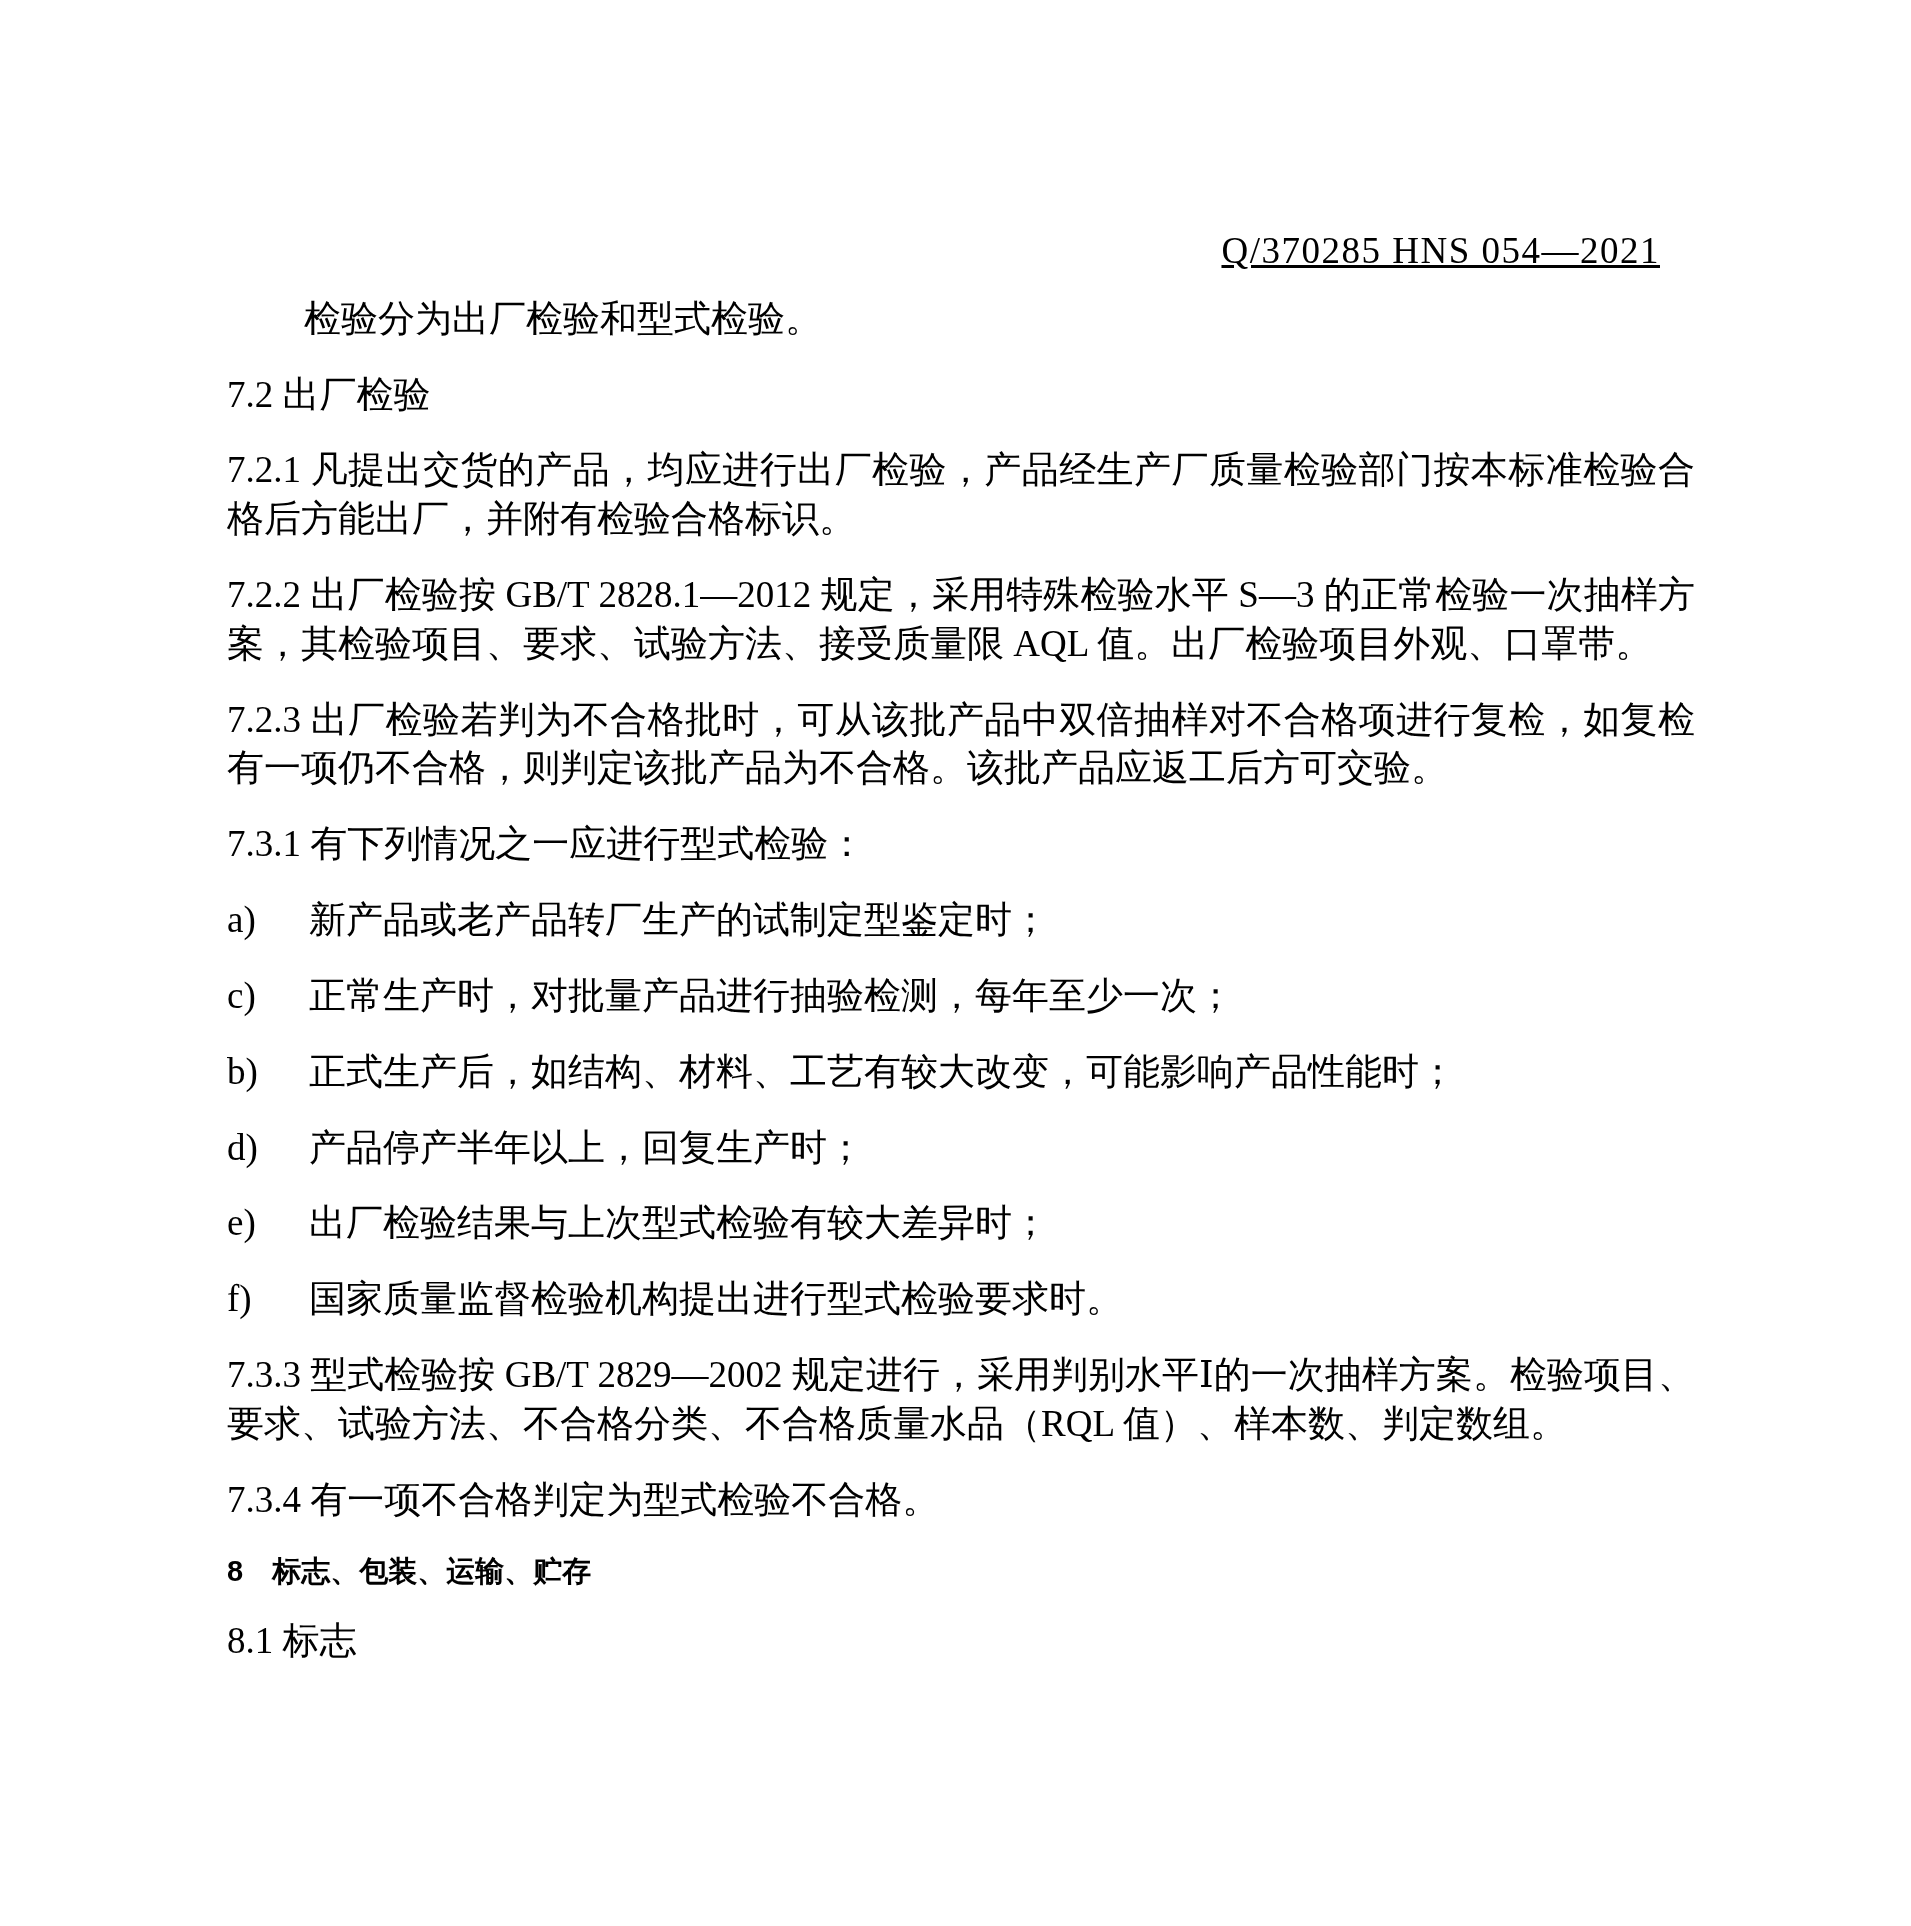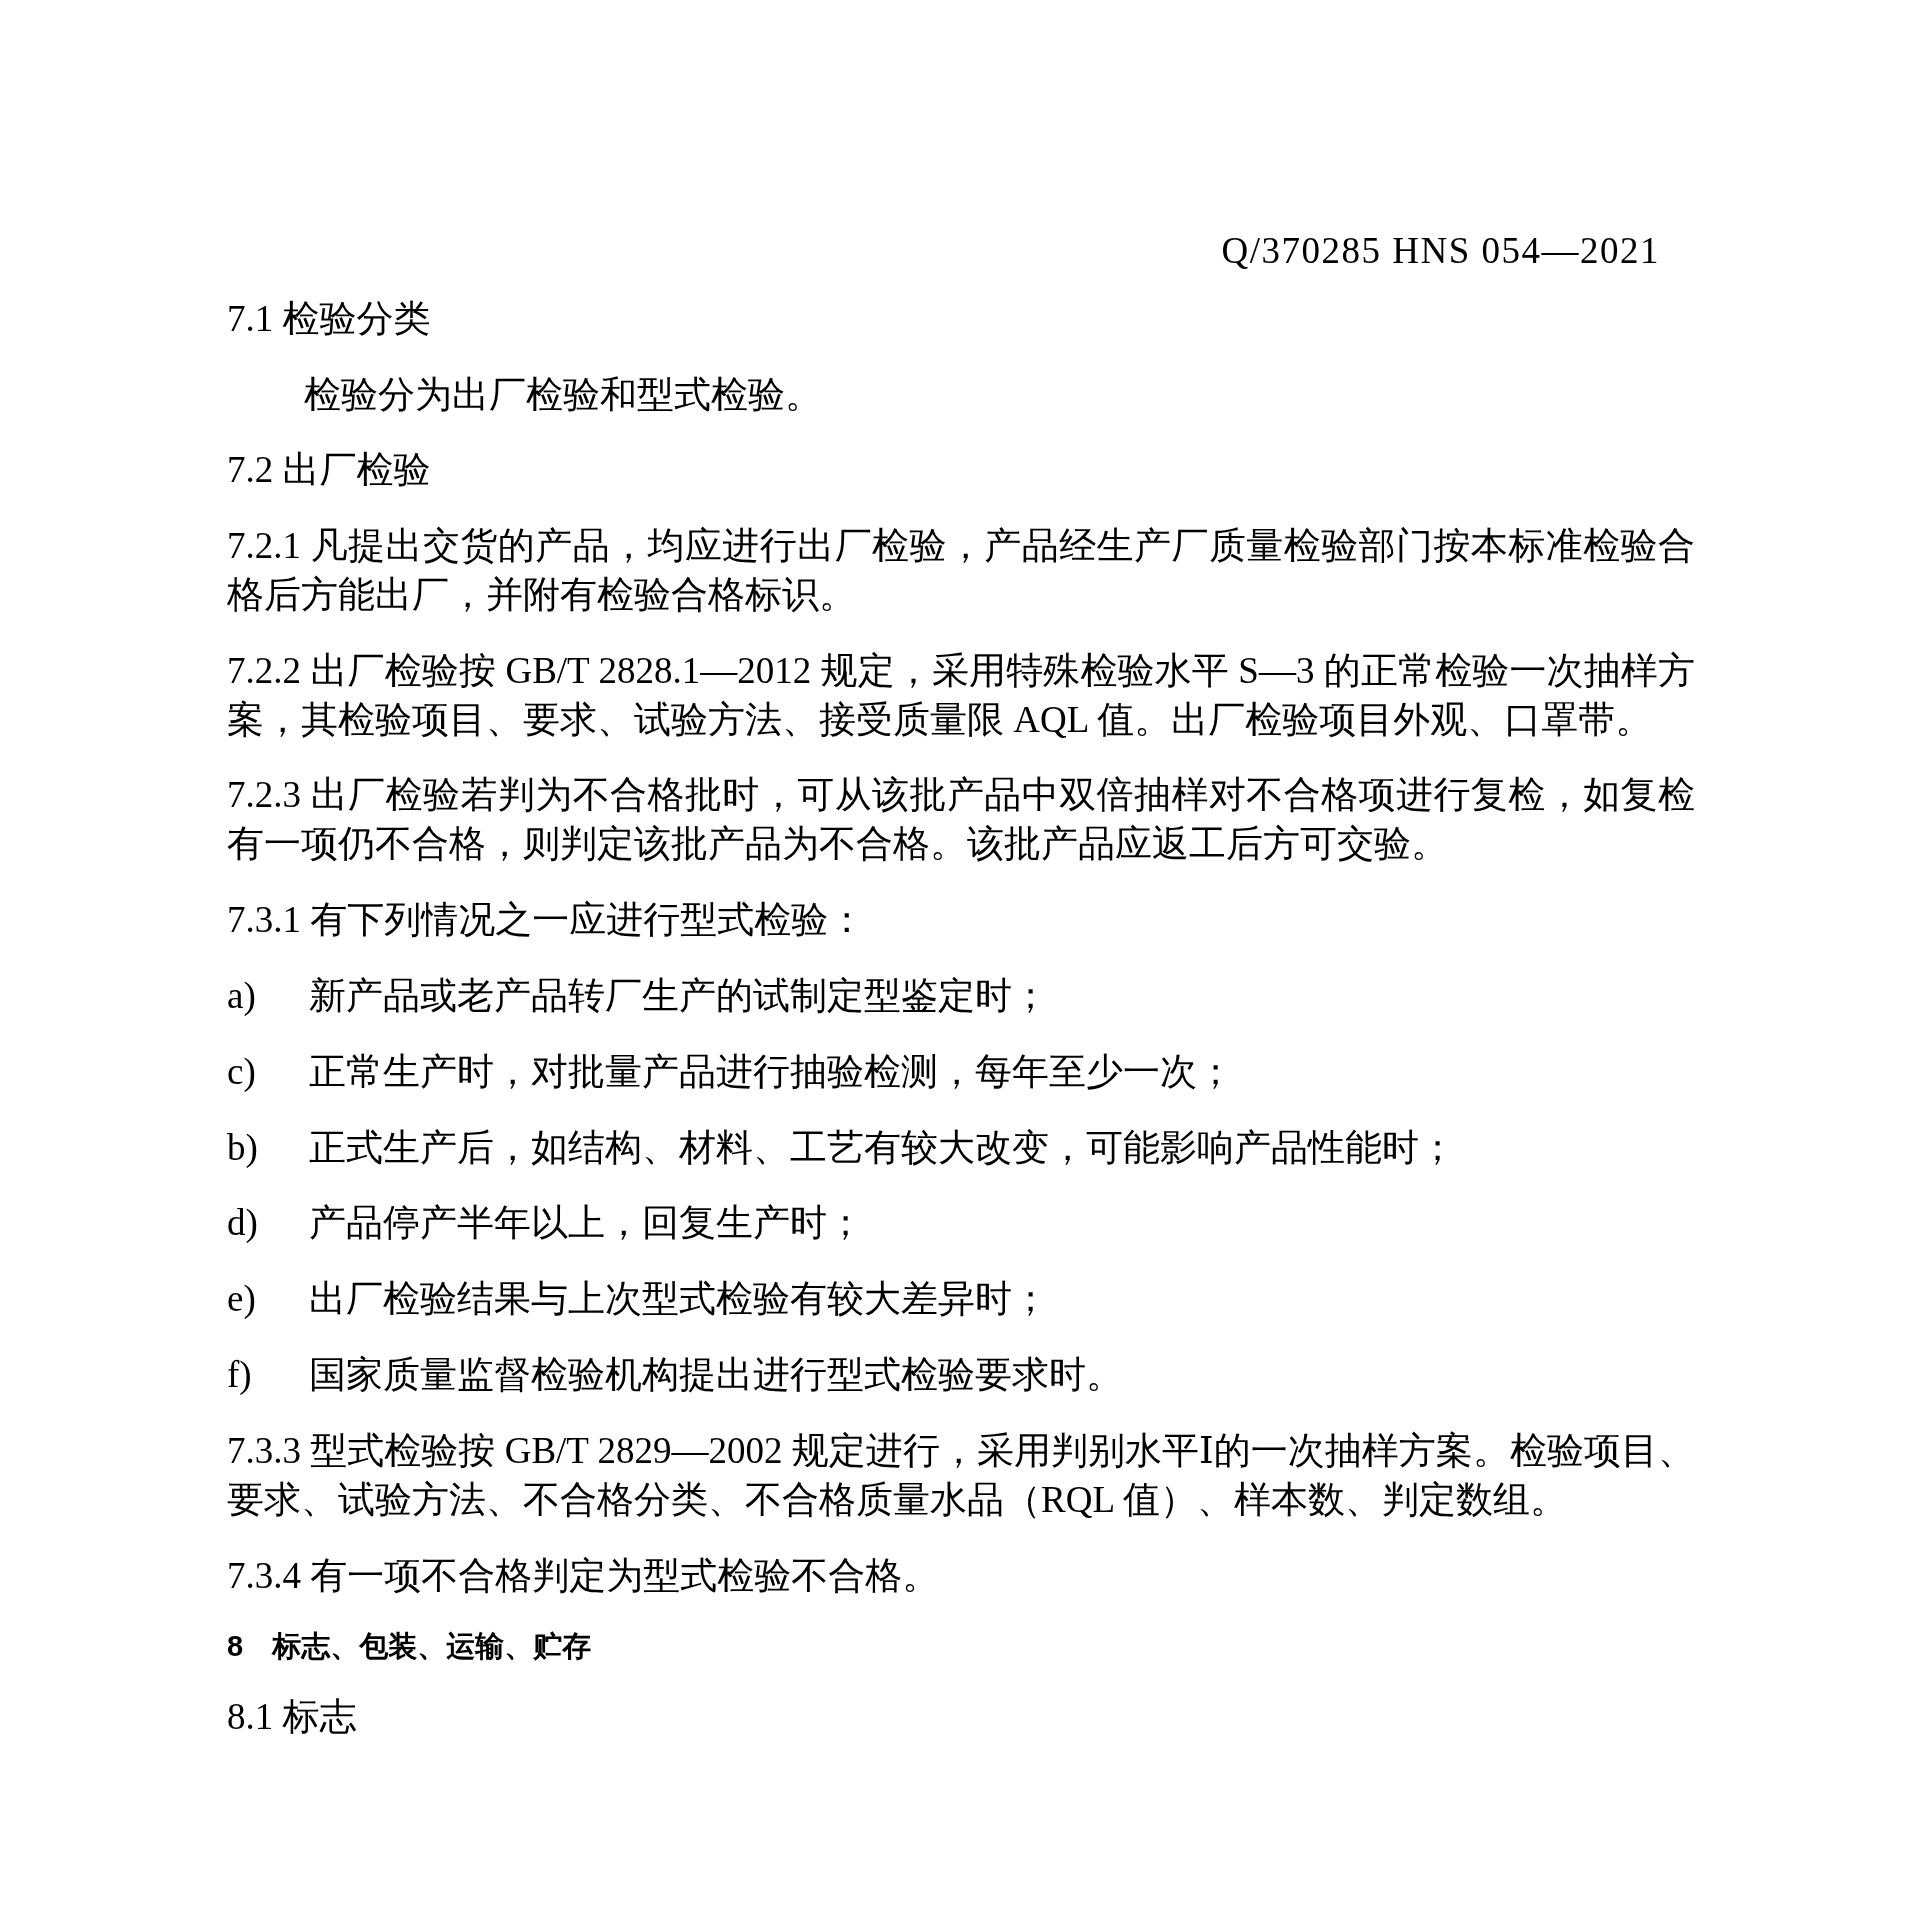--- a/index.html
+++ b/index.html
@@ -23,20 +23,21 @@
     width: 1468px;
   }
   .doc-header {
     text-align: right;
     padding-right: 35px;
     font-size: 37px;
     letter-spacing: 1.5px;
     line-height: 1.1;
     margin: 0 0 23px 0;
     white-space: nowrap;
+    text-decoration: underline;
   }
   .para {
     margin: 0 0 27px 0;
     font-size: 37px;
     line-height: 1.32;
     text-align: justify;
     text-justify: inter-ideograph;
     word-break: break-all;
   }
   .para.clause { text-align: left; }
@@ -53,21 +54,20 @@
     min-width: 82px;
   }
 </style>
 </head>
 <body>
 
 <div class="page">
   <div class="content">
     <div class="doc-header">Q/370285 HNS 054—2021</div>
     <div>
-        <p class="para clause">7.1 检验分类</p>
         <p class="para indent">检验分为出厂检验和型式检验。</p>
         <p class="para clause">7.2 出厂检验</p>
         <p class="para body">7.2.1 凡提出交货的产品，均应进行出厂检验，产品经生产厂质量检验部门按本标准检验合格后方能出厂，并附有检验合格标识。</p>
         <p class="para body">7.2.2 出厂检验按 GB/T 2828.1—2012 规定，采用特殊检验水平 S—3 的正常检验一次抽样方案，其检验项目、要求、试验方法、接受质量限 AQL 值。出厂检验项目外观、口罩带。</p>
         <p class="para body">7.2.3 出厂检验若判为不合格批时，可从该批产品中双倍抽样对不合格项进行复检，如复检有一项仍不合格，则判定该批产品为不合格。该批产品应返工后方可交验。</p>
         <p class="para body">7.3.1 有下列情况之一应进行型式检验：</p>
         <p class="para list"><span class="marker">a)</span><span>新产品或老产品转厂生产的试制定型鉴定时；</span></p>
         <p class="para list"><span class="marker">c)</span><span>正常生产时，对批量产品进行抽验检测，每年至少一次；</span></p>
         <p class="para list"><span class="marker">b)</span><span>正式生产后，如结构、材料、工艺有较大改变，可能影响产品性能时；</span></p>
         <p class="para list"><span class="marker">d)</span><span>产品停产半年以上，回复生产时；</span></p>

